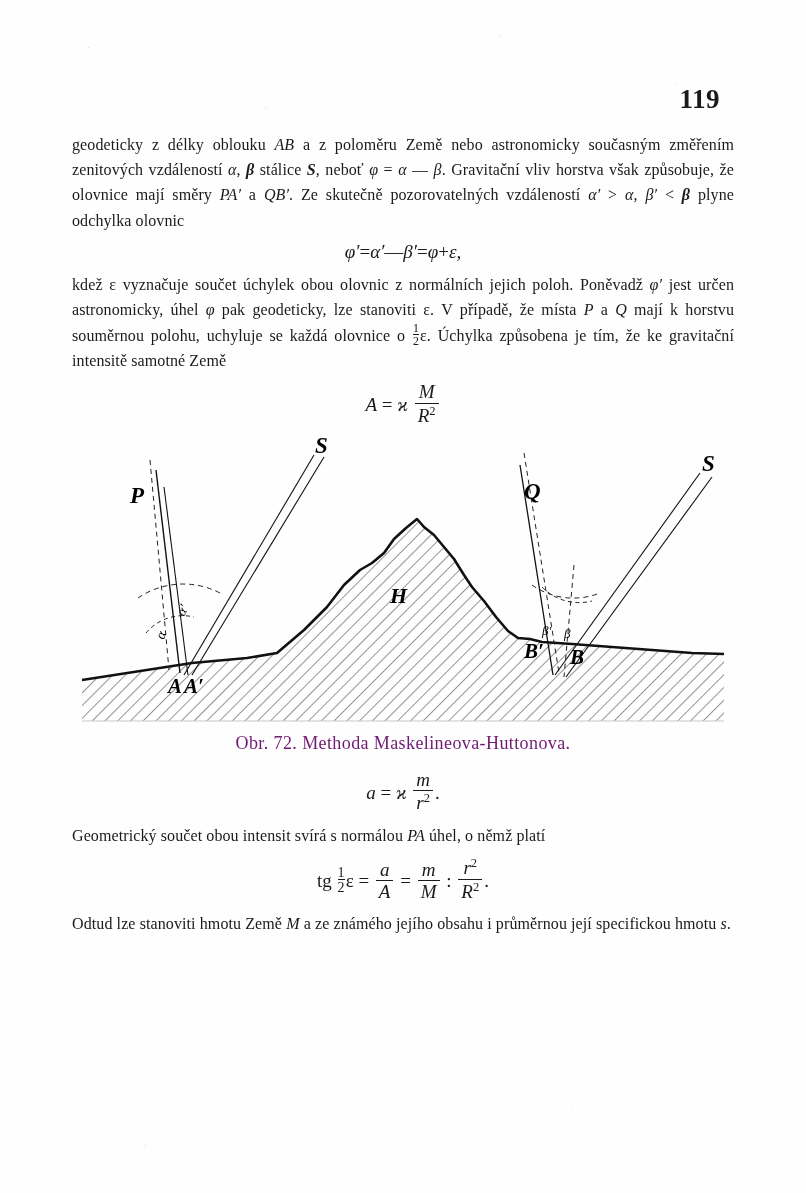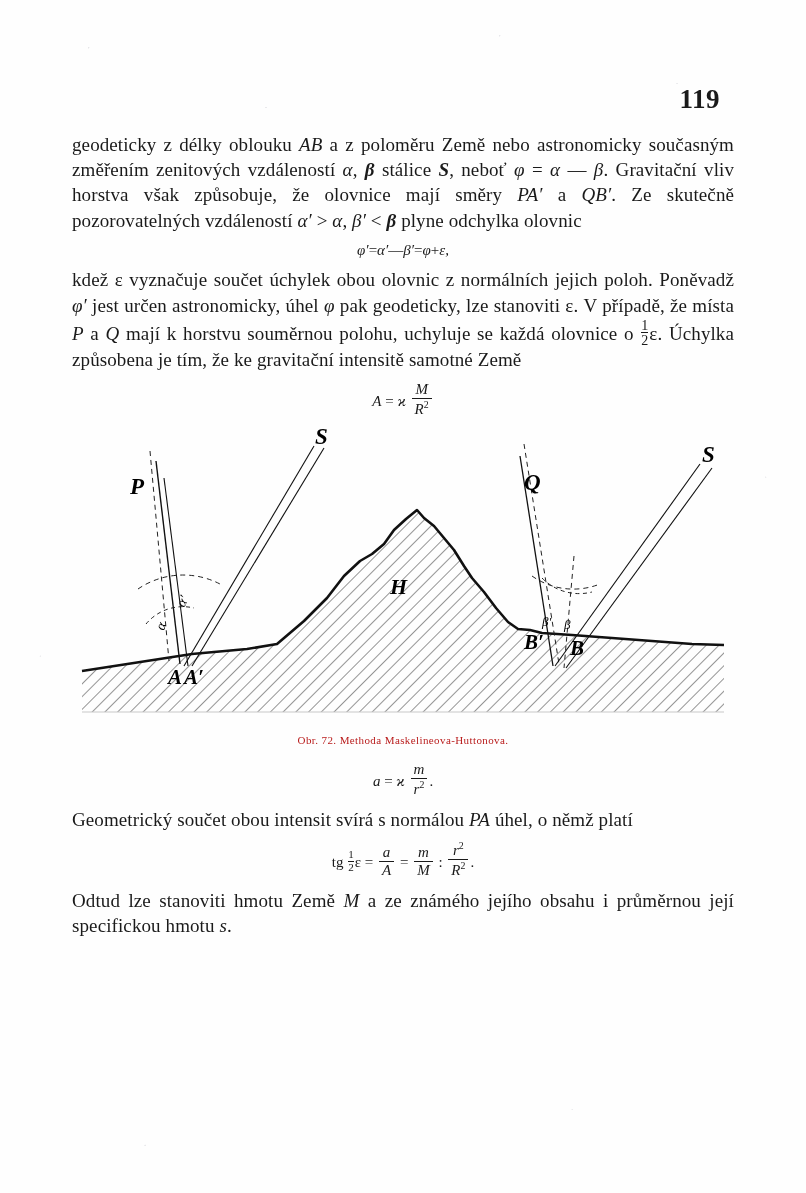--- a/index.html
+++ b/index.html
@@ -45,34 +45,34 @@
     letter-spacing: .5px;
   }
   .content {
     position: absolute;
     left: 72px;
     top: 132px;
     width: 662px;
   }
   p.body {
     margin: 0;
-    font-size: 19px;
+    font-size: 16px;
     line-height: 25.2px;
     text-align: justify;
     text-justify: inter-word;
     letter-spacing: .1px;
   }
   p.body.indent { text-indent: 34px; }
   .tight { margin-top: 0; }
   i.sym { font-style: italic; }
   b.bsym { font-weight: bold; font-style: italic; }
   .formula {
     margin: 9px 0 9px 0;
     text-align: center;
-    font-size: 15px;
+    font-size: 19px;
     line-height: 1.1;
   }
   .frac {
     display: inline-block;
     vertical-align: -0.55em;
     text-align: center;
     margin: 0 2px;
   }
   .frac .num {
     display: block;
@@ -103,24 +103,24 @@
   
   .figure {
     position: relative;
     width: 662px;
     height: 296px;
     margin: 6px 0 0 0;
   }
   .figure svg { display: block; }
   .caption {
     text-align: center;
-    font-size: 11px;
+    font-size: 18px;
     letter-spacing: .4px;
-    margin: 12px 0 16px 0;
-    color: #b91c1c;
+    margin: 2px 0 16px 0;
+    color: #701a75;
   }
   .fig-label {
     font-family: "Liberation Serif", serif;
     font-style: italic;
     font-weight: bold;
   }
 </style>
 </head>
 <body>
 

